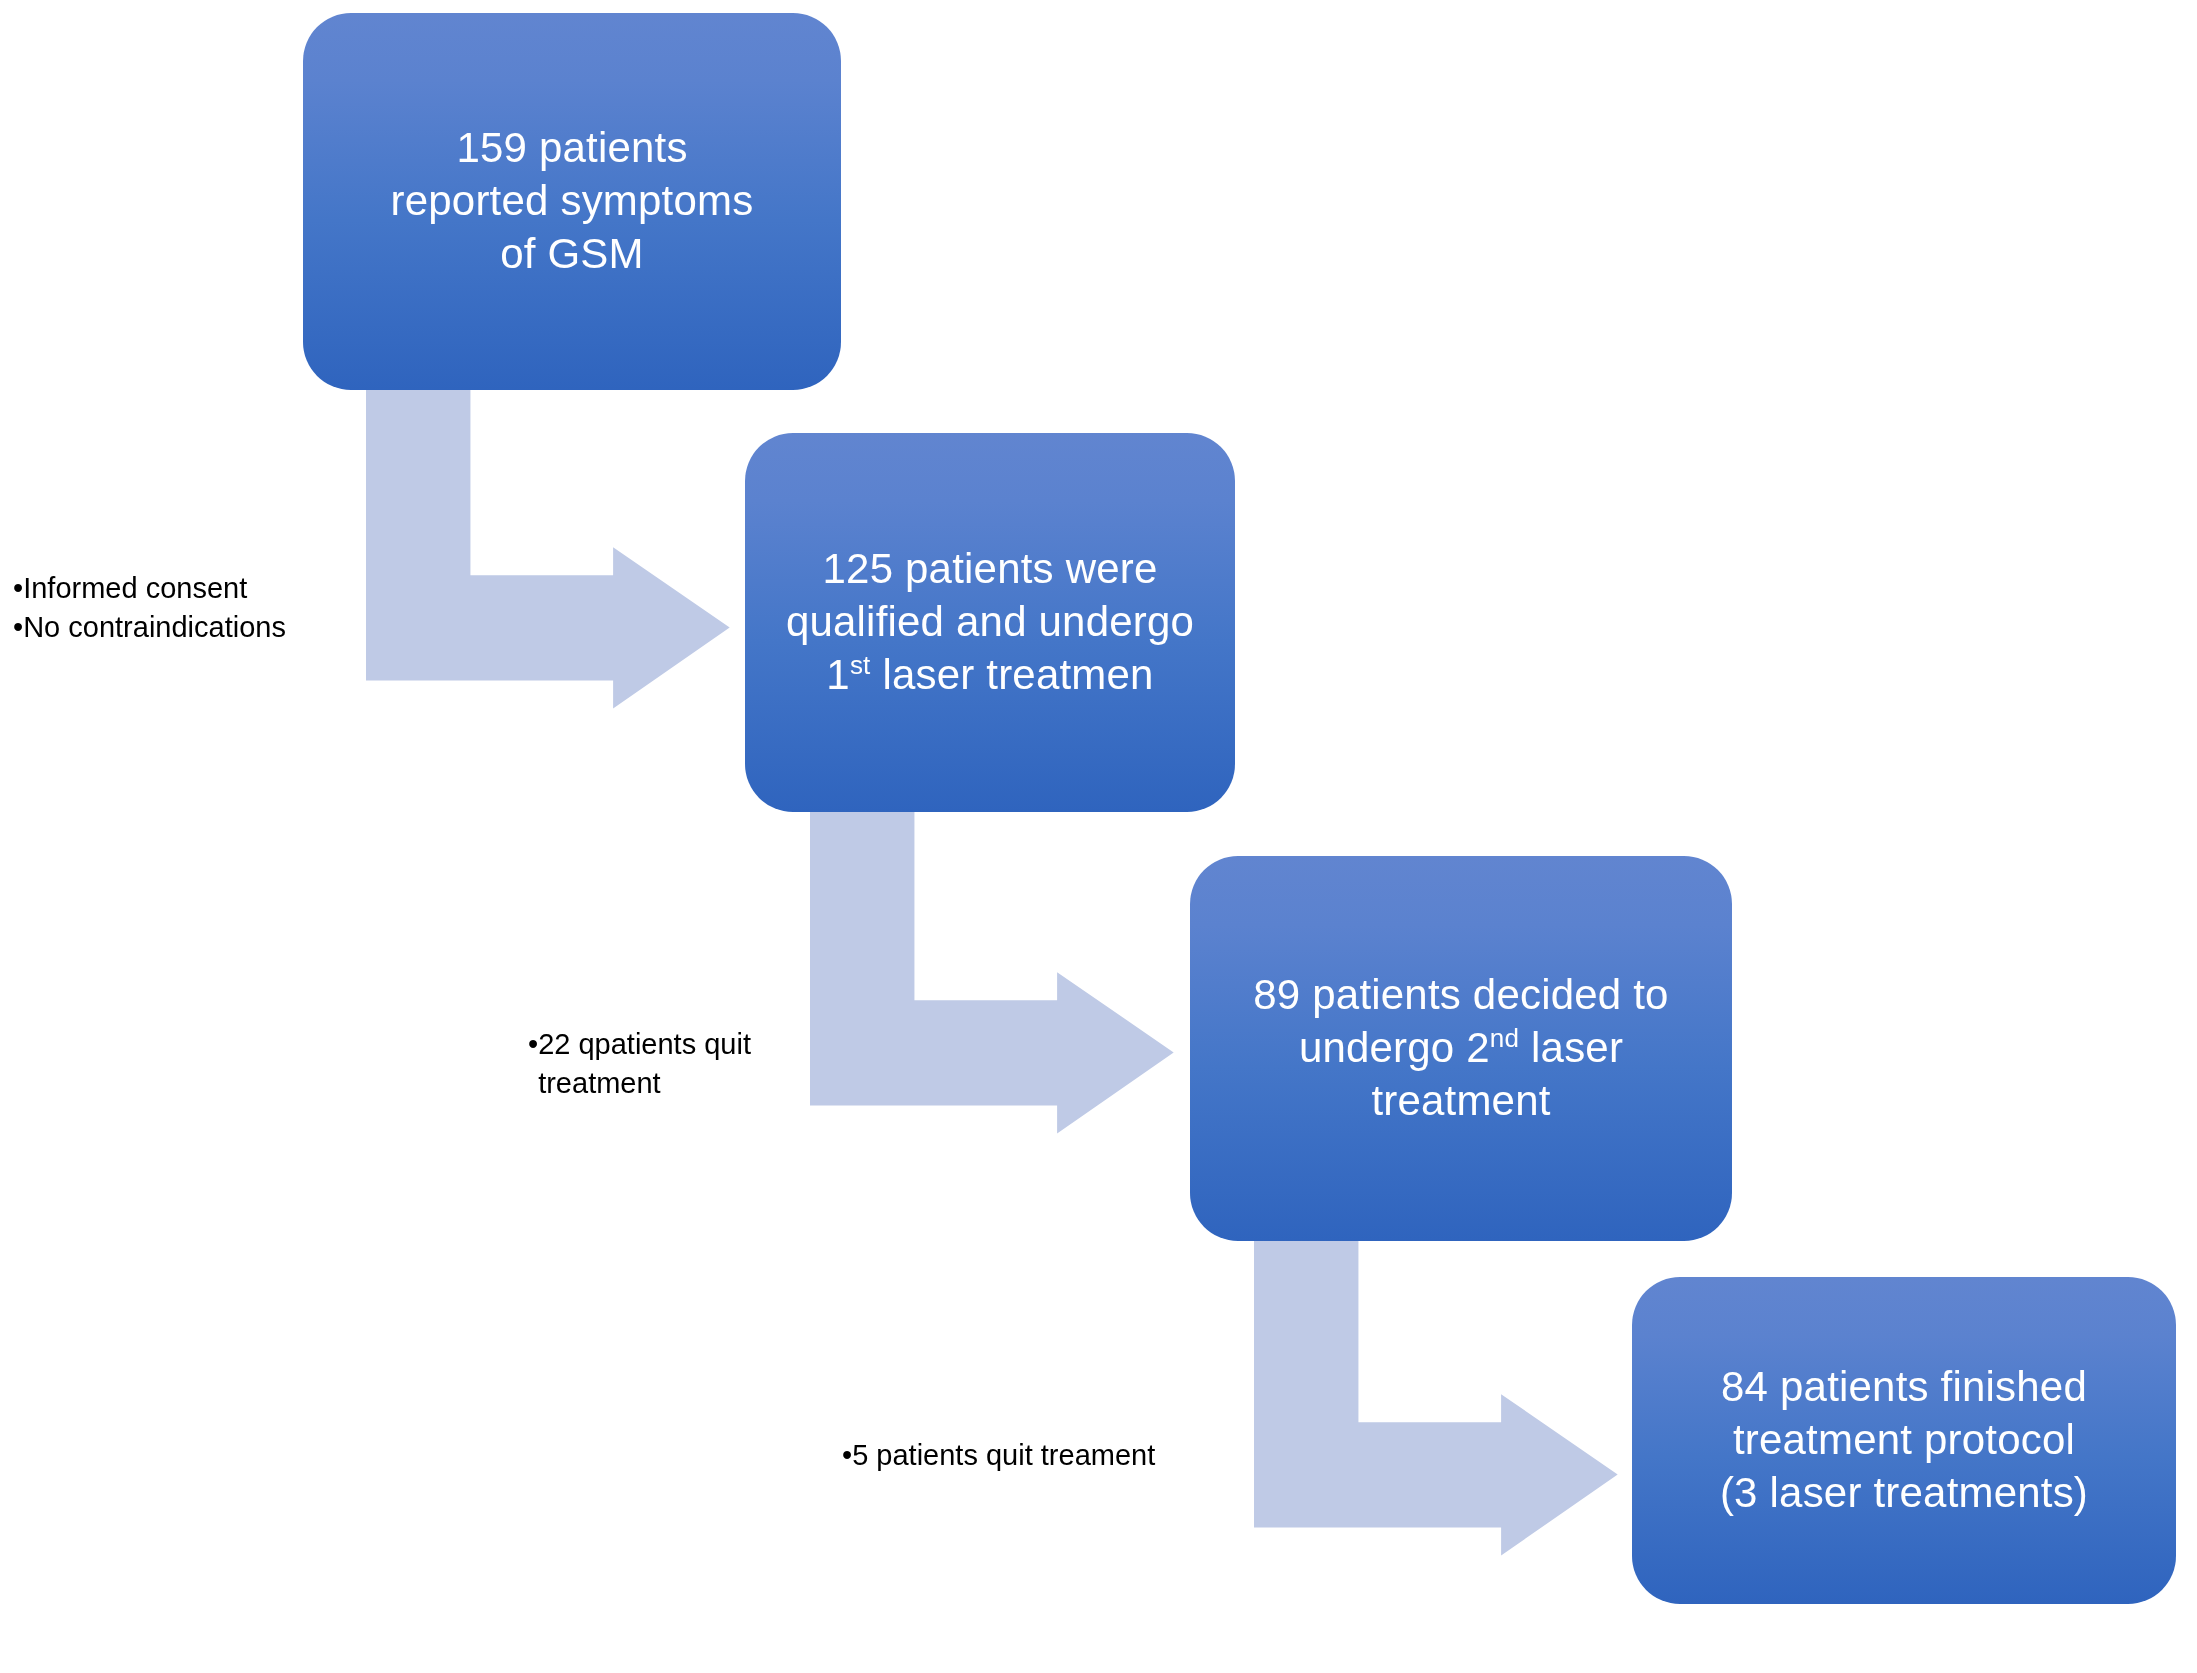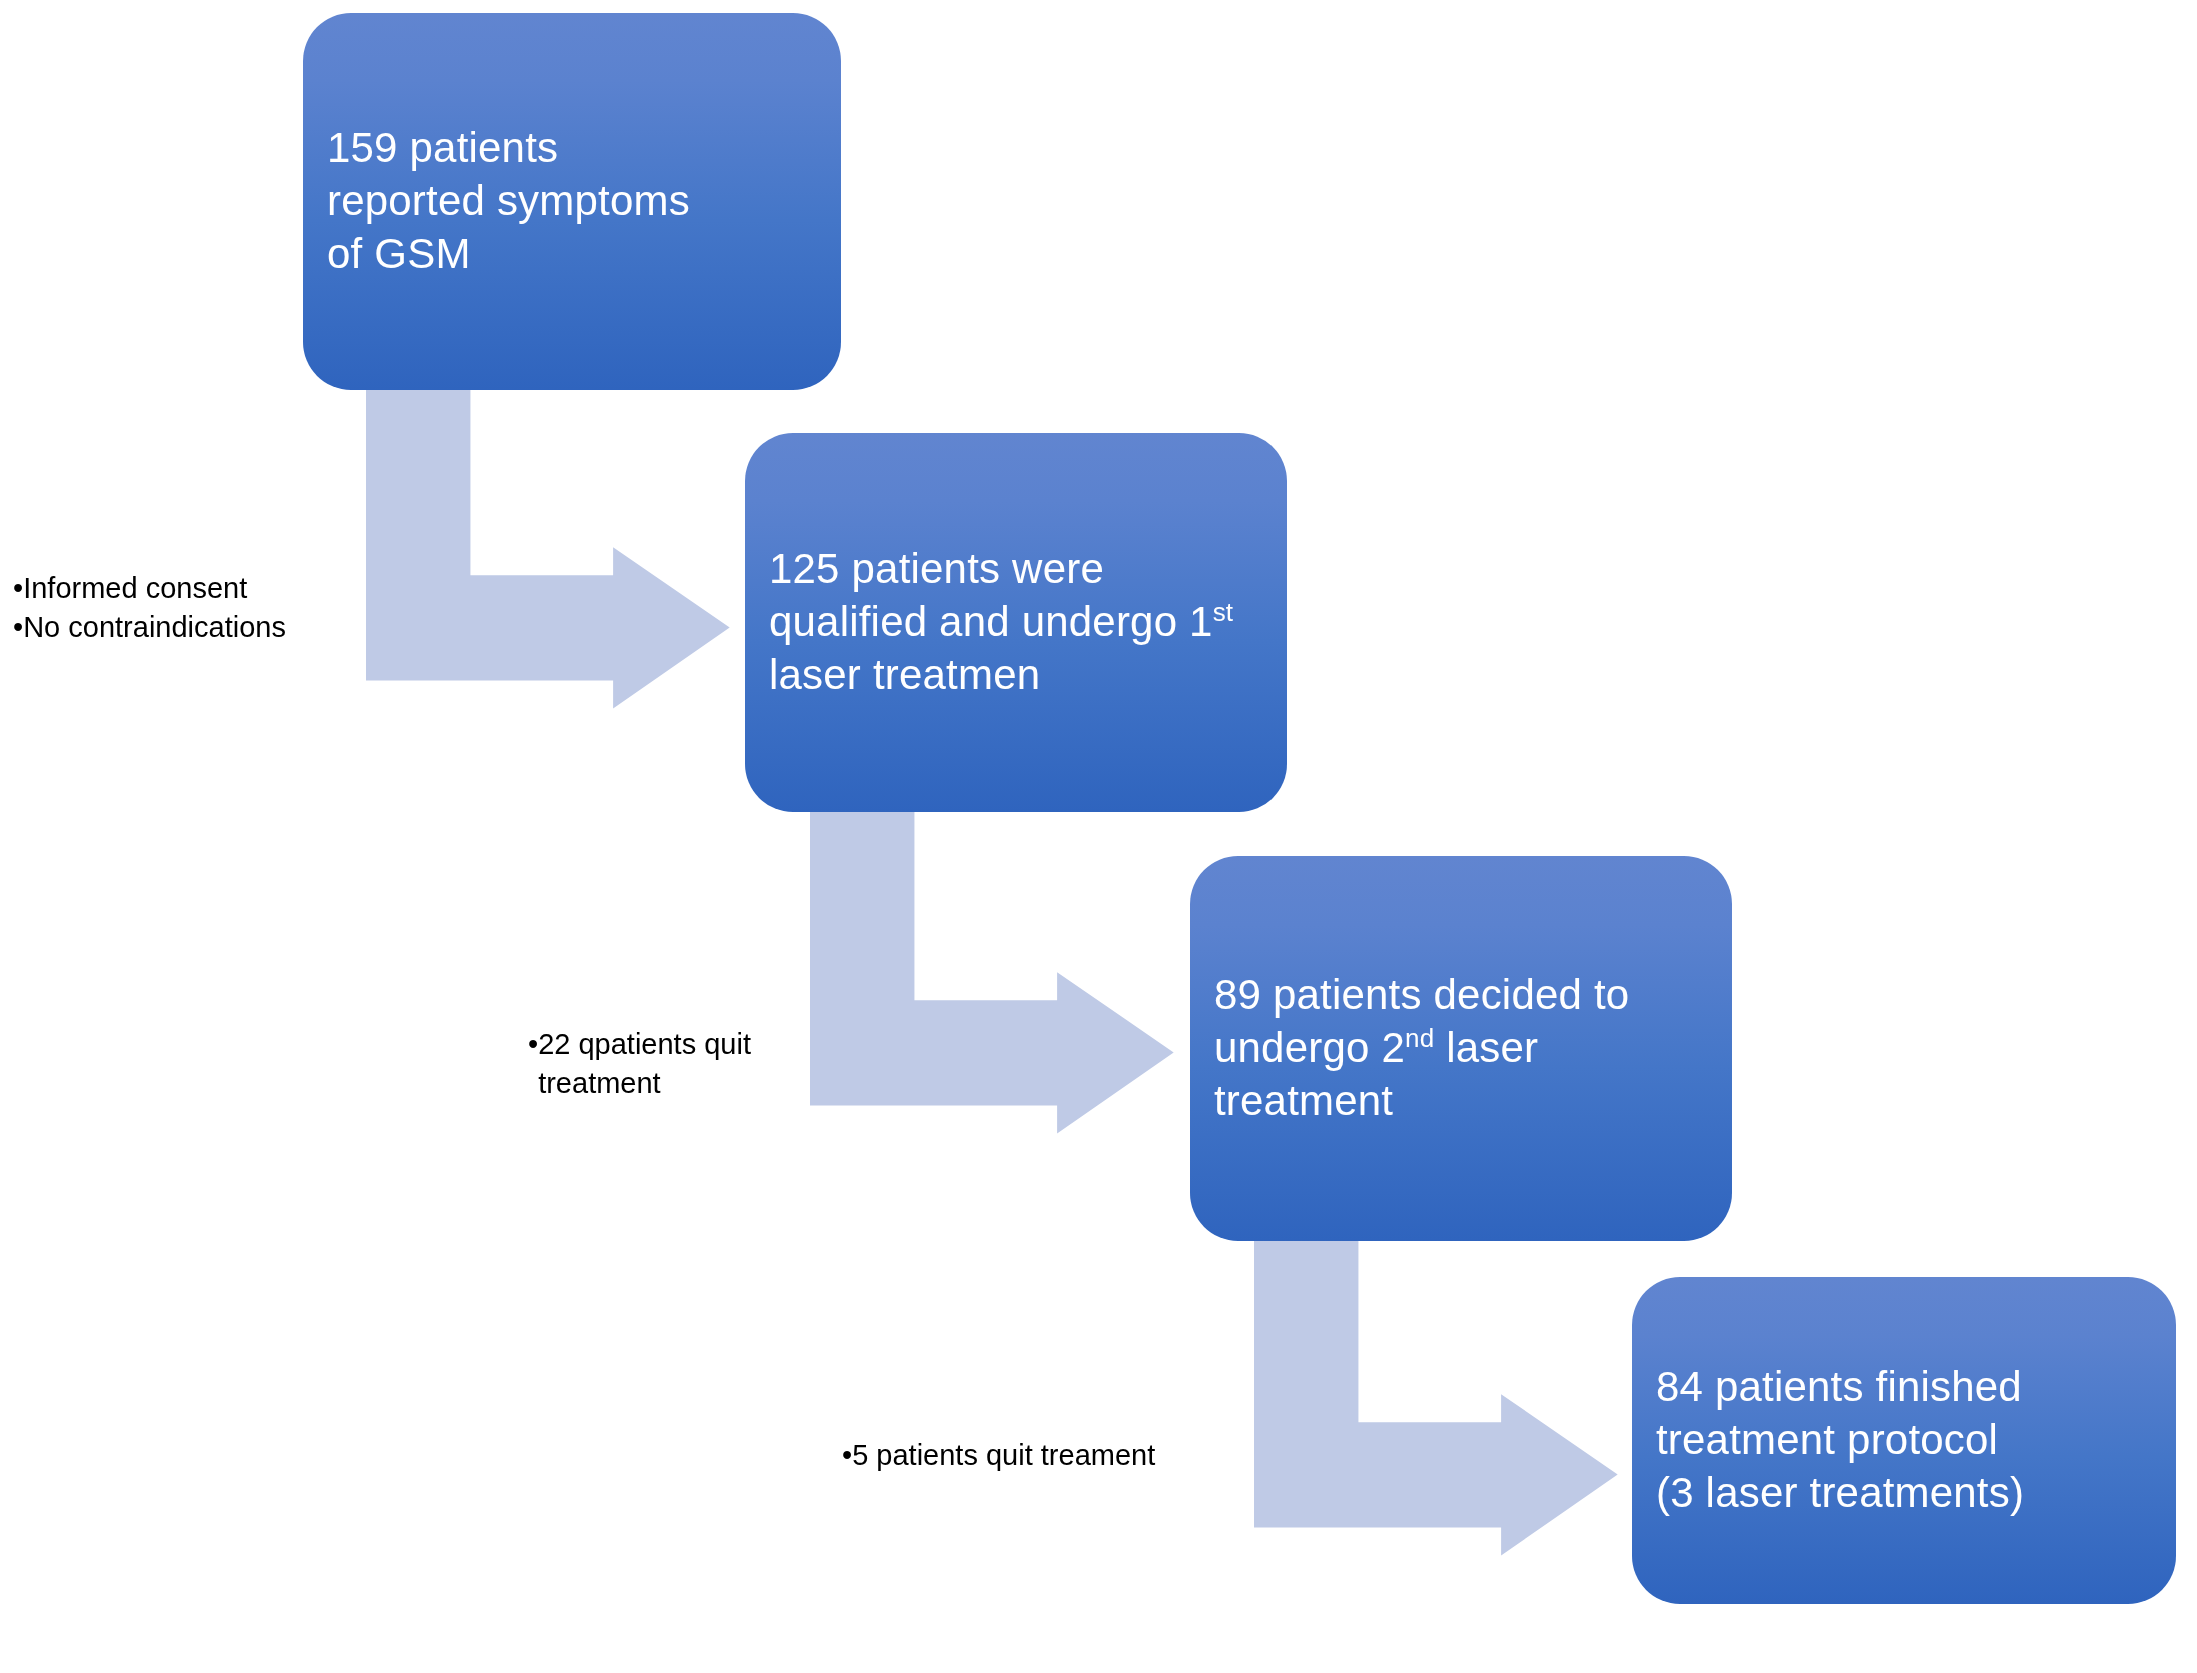--- a/index.html
+++ b/index.html
@@ -19,20 +19,21 @@
   }
   .flow-box {
     position: absolute;
     box-sizing: border-box;
     border-radius: 48px;
     background: linear-gradient(180deg, #6185d0 0%, #5b82cf 18%, #4476c8 55%, #2f64be 100%);
     color: #ffffff;
     display: flex;
     align-items: center;
     justify-content: center;
+    text-align: center;
     line-height: 1.26;
     font-weight: 400;
     letter-spacing: 0.2px;
     padding: 9.3px 24px;
   }
   .flow-box .box-text {
     display: block;
     width: 100%;
   }
   .flow-box sup {
@@ -69,21 +70,21 @@
   </svg>
 
   <svg class="arrow-svg" style="left:1254px; top:1229px; width:373px; height:336px;" viewBox="0 0 400 360" xmlns="http://www.w3.org/2000/svg">
     <path d="M0,0 L112,0 L112,207 L265,207 L265,177 L390,263 L265,350 L265,320 L0,320 Z" fill="#bfcae6"></path>
   </svg>
 
   <div class="flow-box" style="left:303px; top:13px; width:538px; height:377px; font-size:42px;">
     <span class="box-text"><span>159 patients</span><br><span>reported symptoms</span><br><span>of GSM</span></span>
   </div>
 
-  <div class="flow-box" style="left:745px; top:433px; width:542px; height:379px; font-size:42px;">
+  <div class="flow-box" style="left:745px; top:433px; width:490px; height:379px; font-size:42px;">
     <span class="box-text"><span>125 patients were qualified and undergo 1</span><sup>st</sup><span> laser treatmen</span></span>
   </div>
 
   <div class="flow-box" style="left:1190px; top:856px; width:542px; height:385px; font-size:42px;">
     <span class="box-text"><span>89 patients decided to undergo 2</span><sup>nd</sup><span> laser treatment</span></span>
   </div>
 
   <div class="flow-box" style="left:1632px; top:1277px; width:544px; height:327px; font-size:42px;">
     <span class="box-text"><span>84 patients finished</span><br><span>treatment protocol</span><br><span>(3 laser treatments)</span></span>
   </div>

